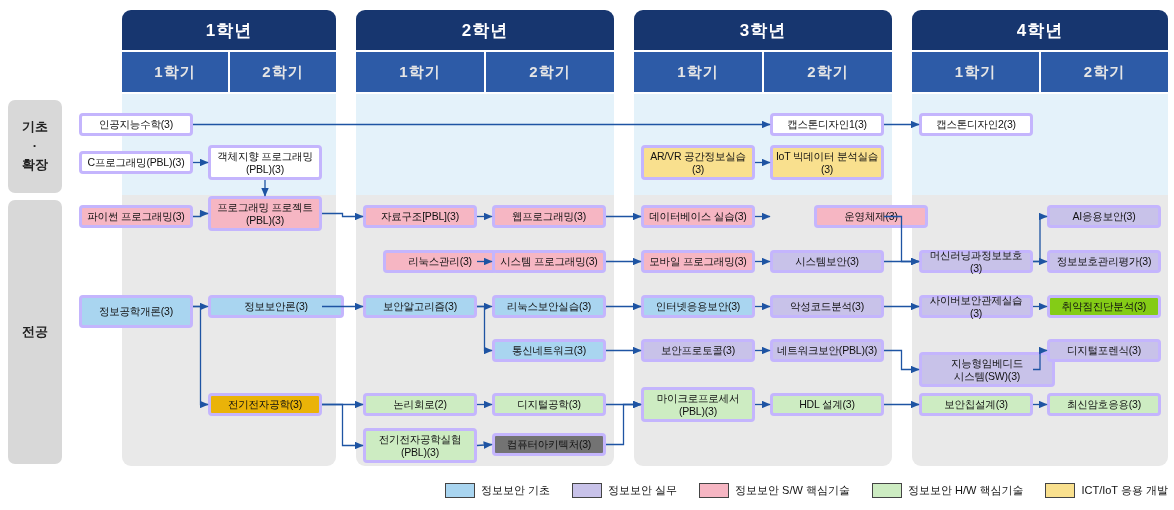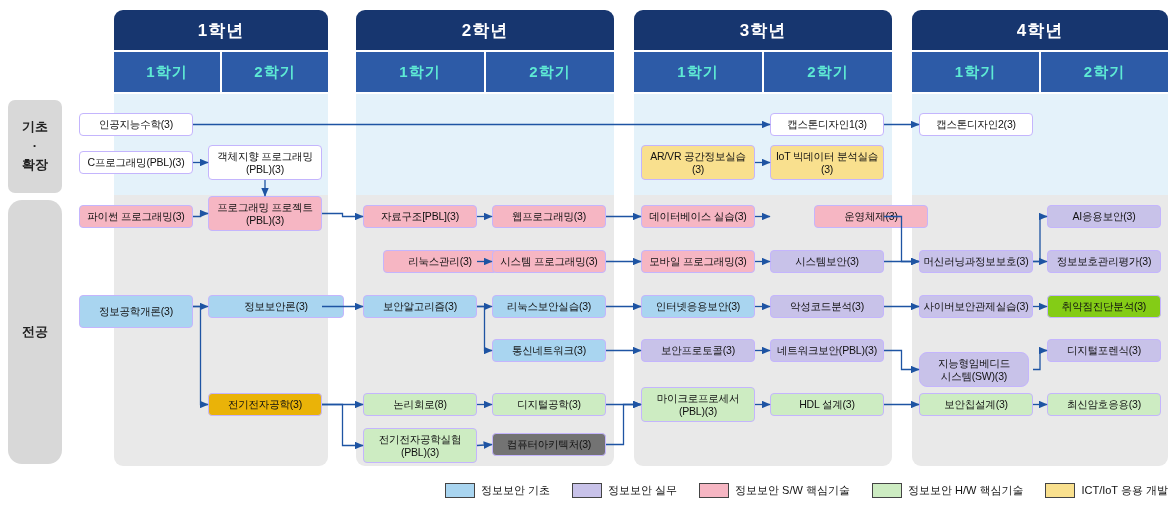--- a/index.html
+++ b/index.html
@@ -2,42 +2,42 @@
 <html><head>
 <meta charset="utf-8">
 <style>
   html,body{margin:0;padding:0;background:#ffffff;}
   .stage{position:relative;width:1174px;height:510px;background:#ffffff;
          font-family:"Liberation Sans",sans-serif;overflow:hidden;}
   .panel{position:absolute;top:10px;height:456px;}
   .yhdr{height:40px;border-radius:9px 9px 0 0;color:#fff;font-weight:bold;font-size:17px;
         display:flex;align-items:center;justify-content:center;letter-spacing:1px;}
   .sems{display:flex;gap:2px;margin-top:2px;height:40px;}
-  .sem{flex:1;color:#5eead4;font-weight:bold;font-size:15px;
+  .sem{flex:1;color:#e5e5e5;font-weight:bold;font-size:15px;
        display:flex;align-items:center;justify-content:center;letter-spacing:1px;}
   .band{width:100%;}
   .band-top{margin-top:2px;height:101px;}
   .band-bottom{height:271px;border-radius:0 0 9px 9px;}
   .side-label{position:absolute;left:8px;width:54px;background:#d8d8d8;border-radius:7px;
        display:flex;align-items:center;justify-content:center;text-align:center;
        font-weight:bold;font-size:13px;color:#222;white-space:pre-line;line-height:1.45;z-index:2;}
-  .course{position:absolute;border:1px solid #c4b5fd;border-radius:4px;box-sizing:border-box;
+  .course{position:absolute;border:3px solid #c4b5fd;border-radius:4px;box-sizing:border-box;
        display:flex;align-items:center;justify-content:center;text-align:center;
        font-size:10.5px;letter-spacing:-0.2px;line-height:1.18;color:#111;
        white-space:pre-line;padding:1px 2px;z-index:3;}
   .wires{position:absolute;left:0;top:0;z-index:4;pointer-events:none;}
   .legend{position:absolute;top:483px;right:6px;display:flex;gap:22px;align-items:center;z-index:5;}
   .legend-item{display:flex;align-items:center;gap:6px;font-size:11px;color:#111;}
   .swatch{width:30px;height:15px;border:1px solid #444;box-sizing:border-box;display:inline-block;}
 </style>
 </head>
 <body>
 
 <div class="stage" id="stage">
-    <div class="panel" style="left: 72px; width: 214px; padding-left: 42px;">
+    <div class="panel" style="left: 80px; width: 214px; padding-left: 42px;">
       <div class="yhdr" style="background: rgb(23, 54, 111);">1학년</div>
       <div class="sems">
         <div class="sem" style="background: rgb(45, 91, 167);">1학기</div>
         <div class="sem" style="background: rgb(45, 91, 167);">2학기</div>
       </div>
       <div class="band band-top" style="background: rgb(228, 242, 250);"></div>
       <div class="band band-bottom" style="background: rgb(233, 233, 233);"></div>
     </div>
     <div class="panel" style="left: 356px; width: 258px;">
       <div class="yhdr" style="background: rgb(23, 54, 111);">2학년</div>
@@ -62,35 +62,35 @@
       <div class="sems">
         <div class="sem" style="background: rgb(45, 91, 167);">1학기</div>
         <div class="sem" style="background: rgb(45, 91, 167);">2학기</div>
       </div>
       <div class="band band-top" style="background: rgb(228, 242, 250);"></div>
       <div class="band band-bottom" style="background: rgb(233, 233, 233);"></div>
     </div>
     <div class="side-label" style="top: 100px; height: 93px; background: rgb(216, 216, 216);">기초
 ·
 확장</div>
-    <div class="side-label" style="top: 200px; height: 264px; background: rgb(216, 216, 216); border-radius: 14px;">전공</div>
+    <div class="side-label" style="top: 200px; height: 264px; background: rgb(216, 216, 216);">전공</div>
     <div class="course" style="left: 79px; top: 113px; width: 114px; height: 23px; background: rgb(255, 255, 255);">인공지능수학(3)</div>
     <div class="course" style="left: 79px; top: 151px; width: 114px; height: 23px; background: rgb(255, 255, 255);">C프로그래밍(PBL)(3)</div>
     <div class="course" style="left: 208px; top: 145px; width: 114px; height: 35px; background: rgb(255, 255, 255);">객체지향 프로그래밍
 (PBL)(3)</div>
     <div class="course" style="left: 79px; top: 205px; width: 114px; height: 23px; background: rgb(246, 182, 195);">파이썬 프로그래밍(3)</div>
     <div class="course" style="left: 208px; top: 196px; width: 114px; height: 35px; background: rgb(246, 182, 195);">프로그래밍 프로젝트
 (PBL)(3)</div>
     <div class="course" style="left: 79px; top: 295px; width: 114px; height: 33px; background: rgb(169, 213, 240);">정보공학개론(3)</div>
     <div class="course" style="left: 208px; top: 295px; width: 136px; height: 23px; background: rgb(169, 213, 240);">정보보안론(3)</div>
     <div class="course" style="left: 208px; top: 393px; width: 114px; height: 23px; background: #eab308;">전기전자공학(3)</div>
     <div class="course" style="left: 363px; top: 205px; width: 114px; height: 23px; background: rgb(246, 182, 195);">자료구조[PBL](3)</div>
     <div class="course" style="left: 363px; top: 250px; width: 114px; height: 23px; background: rgb(246, 182, 195); margin-left: 20px;">리눅스관리(3)</div>
     <div class="course" style="left: 363px; top: 295px; width: 114px; height: 23px; background: rgb(169, 213, 240);">보안알고리즘(3)</div>
-    <div class="course" style="left: 363px; top: 393px; width: 114px; height: 23px; background: rgb(205, 236, 194);">논리회로(8)</div>
+    <div class="course" style="left: 363px; top: 393px; width: 114px; height: 23px; background: rgb(205, 236, 194);">논리회로(2)</div>
     <div class="course" style="left: 363px; top: 428px; width: 114px; height: 35px; background: rgb(205, 236, 194);">전기전자공학실험
 (PBL)(3)</div>
     <div class="course" style="left: 492px; top: 205px; width: 114px; height: 23px; background: rgb(246, 182, 195);">웹프로그래밍(3)</div>
     <div class="course" style="left: 492px; top: 250px; width: 114px; height: 23px; background: rgb(246, 182, 195);">시스템 프로그래밍(3)</div>
     <div class="course" style="left: 492px; top: 295px; width: 114px; height: 23px; background: rgb(169, 213, 240);">리눅스보안실습(3)</div>
     <div class="course" style="left: 492px; top: 339px; width: 114px; height: 23px; background: rgb(169, 213, 240);">통신네트워크(3)</div>
     <div class="course" style="left: 492px; top: 393px; width: 114px; height: 23px; background: rgb(205, 236, 194);">디지털공학(3)</div>
     <div class="course" style="left: 492px; top: 433px; width: 114px; height: 23px; background: #737373;">컴퓨터아키텍처(3)</div>
     <div class="course" style="left: 641px; top: 145px; width: 114px; height: 35px; background: rgb(249, 224, 142);">AR/VR 공간정보실습
 (3)</div>
@@ -104,21 +104,21 @@
     <div class="course" style="left: 770px; top: 145px; width: 114px; height: 35px; background: rgb(249, 224, 142);">IoT 빅데이터 분석실습
 (3)</div>
     <div class="course" style="left: 814px; top: 205px; width: 114px; height: 23px; background: rgb(246, 182, 195);">운영체제(3)</div>
     <div class="course" style="left: 770px; top: 250px; width: 114px; height: 23px; background: rgb(200, 194, 233);">시스템보안(3)</div>
     <div class="course" style="left: 770px; top: 295px; width: 114px; height: 23px; background: rgb(200, 194, 233);">악성코드분석(3)</div>
     <div class="course" style="left: 770px; top: 339px; width: 114px; height: 23px; background: rgb(200, 194, 233);">네트워크보안(PBL)(3)</div>
     <div class="course" style="left: 770px; top: 393px; width: 114px; height: 23px; background: rgb(205, 236, 194);">HDL 설계(3)</div>
     <div class="course" style="left: 919px; top: 113px; width: 114px; height: 23px; background: rgb(255, 255, 255);">캡스톤디자인2(3)</div>
     <div class="course" style="left: 919px; top: 250px; width: 114px; height: 23px; background: rgb(200, 194, 233);">머신러닝과정보보호(3)</div>
     <div class="course" style="left: 919px; top: 295px; width: 114px; height: 23px; background: rgb(200, 194, 233);">사이버보안관제실습(3)</div>
-    <div class="course" style="left: 919px; top: 352px; width: 110px; height: 35px; background: rgb(200, 194, 233); border-radius: 8px;">지능형임베디드
+    <div class="course" style="left: 919px; top: 352px; width: 136px; height: 35px; background: rgb(200, 194, 233);">지능형임베디드
 시스템(SW)(3)</div>
     <div class="course" style="left: 919px; top: 393px; width: 114px; height: 23px; background: rgb(205, 236, 194);">보안칩설계(3)</div>
     <div class="course" style="left: 1047px; top: 205px; width: 114px; height: 23px; background: rgb(200, 194, 233);">AI응용보안(3)</div>
     <div class="course" style="left: 1047px; top: 250px; width: 114px; height: 23px; background: rgb(200, 194, 233);">정보보호관리평가(3)</div>
     <div class="course" style="left: 1047px; top: 295px; width: 114px; height: 23px; background: #84cc16;">취약점진단분석(3)</div>
     <div class="course" style="left: 1047px; top: 339px; width: 114px; height: 23px; background: rgb(200, 194, 233);">디지털포렌식(3)</div>
     <div class="course" style="left: 1047px; top: 393px; width: 114px; height: 23px; background: rgb(205, 236, 194);">최신암호응용(3)</div>
     <svg width="1174" height="510" class="wires">
       <defs>
         <marker id="arw" markerWidth="7" markerHeight="6" refX="6.5" refY="3" orient="auto">

